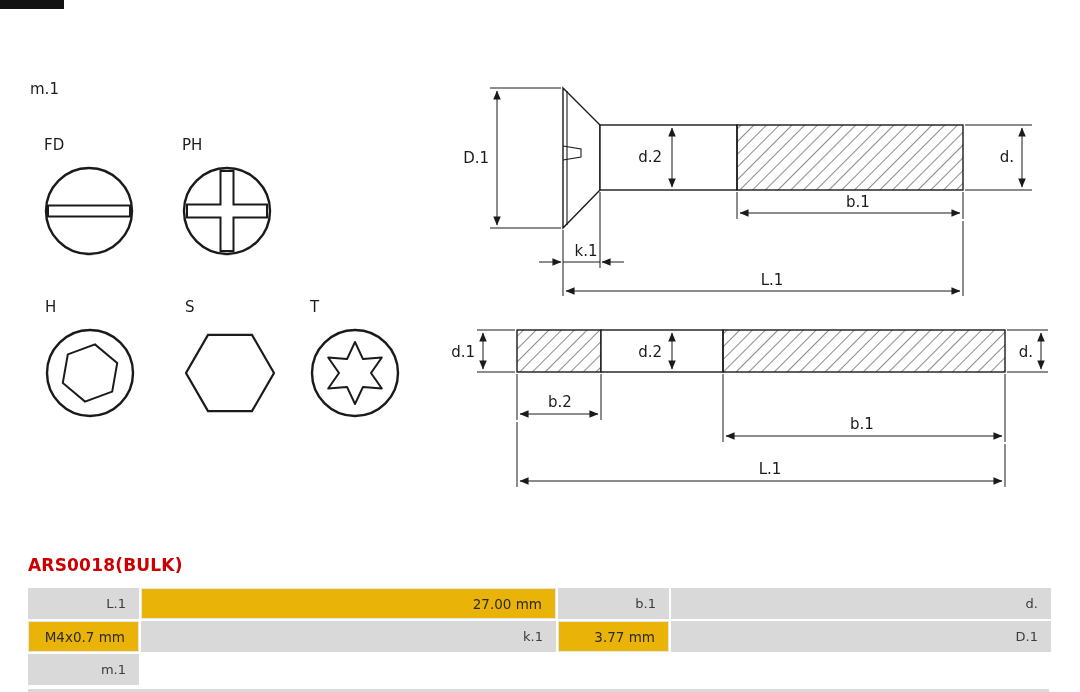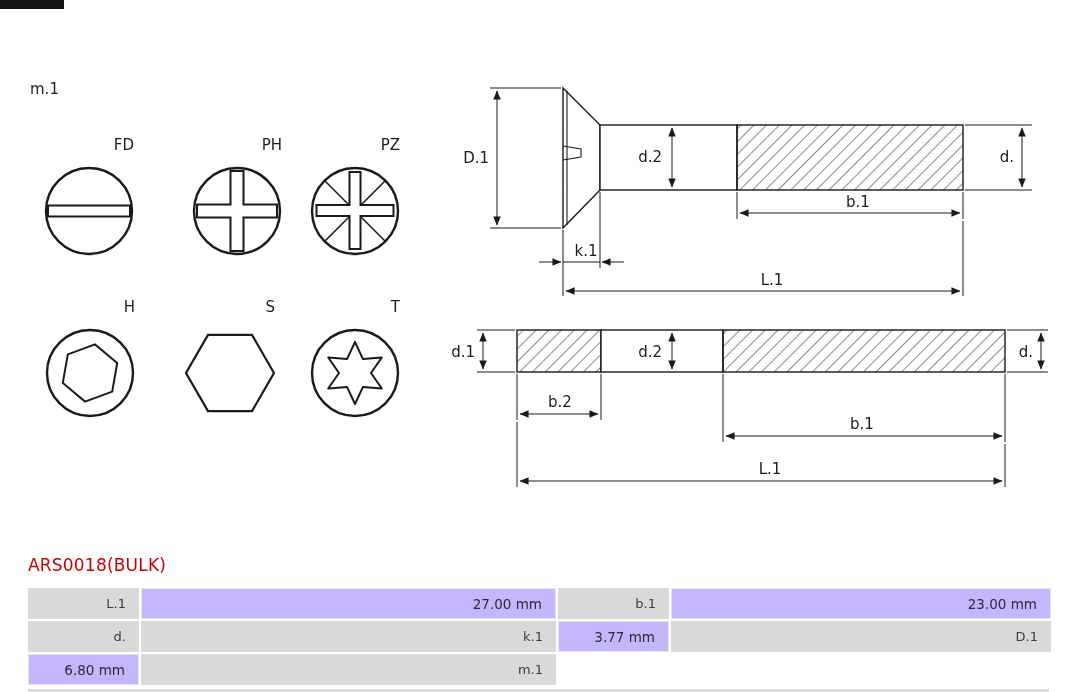--- a/index.html
+++ b/index.html
@@ -1,68 +1,59 @@
 <!DOCTYPE html>
 <html><head>
 <meta charset="utf-8">
 <style>
   * { margin:0; padding:0; box-sizing:border-box; }
   html,body { background:#fff; }
   body { font-family:"DejaVu Sans","Liberation Sans",sans-serif; }
   .page { position:relative; width:1080px; height:692px; background:#fff; overflow:hidden; }
   .logo-fragment { position:absolute; left:0; top:0; width:64px; height:9px; background:#121212; }
   .m1-label { position:absolute; left:30px; top:80px; font-size:15px; color:#1d1d1d; }
-  .icon-cell { position:absolute; width:90px; text-align:right; }
+  .icon-cell { position:absolute; width:90px; text-align:left; }
   .icon-label { font-size:15px; color:#1d1d1d; height:20px; margin-bottom:10px; }
   .drawing { position:absolute; left:0; top:0; }
   .dim, .ext { stroke:#1a1a1a; stroke-width:1; fill:none; }
   .outline { fill:#ffffff; stroke:#1a1a1a; stroke-width:1.4; }
   .hatched { fill:url(#hatch); stroke:#1a1a1a; stroke-width:1.4; }
   .thin { fill:none; stroke:#1a1a1a; stroke-width:1.1; }
   .dlabel { font-size:15px; fill:#1a1a1a; }
-  .part-number { position:absolute; left:28px; top:555px; font-size:17px; font-weight:400; color:#cc0000; letter-spacing:.2px; }
+  .part-number { position:absolute; left:28px; top:555px; font-size:17px; font-weight:700; color:#cc0000; letter-spacing:.2px; }
   .spec-table { position:absolute; left:28px; top:588px; display:grid; grid-template-columns:111px 415px 111px 380px; gap:2px; }
   .cell { height:31px; display:flex; align-items:center; justify-content:flex-end; padding-right:13px; font-size:13px; }
   .cell.label { background:#d9d9d9; color:#3c3c3c; }
-  .cell.value { background:#c4b5fd; border:1px solid #e5e5e5; color:#2b2b2b; font-size:13.5px; }
+  .cell.value { background:#eab308; border:1px solid #e5e5e5; color:#2b2b2b; font-size:13.5px; }
   .next-row-clip { position:absolute; left:28px; top:689px; width:1021px; height:3px; background:#d9d9d9; }
 </style>
 </head>
 <body>
 
 <div class="page">
 
   <div class="logo-fragment"></div>
   <div class="m1-label">m.1</div>
 
   <div class="icon-cell" style="left:44px;top:136px">
     <div class="icon-label">FD</div>
     <svg width="90" height="90" viewBox="0 0 90 90">
       <circle cx="45" cy="45" r="43" fill="none" stroke="#1a1a1a" stroke-width="2.4"></circle>
       <rect x="4" y="39.5" width="82" height="11" fill="none" stroke="#1a1a1a" stroke-width="2"></rect>
     </svg>
   </div>
 
-  <div class="icon-cell" style="left:192px;top:136px">
+  <div class="icon-cell" style="left:182px;top:136px">
     <div class="icon-label">PH</div>
     <svg width="90" height="90" viewBox="0 0 90 90">
       <circle cx="45" cy="45" r="43" fill="none" stroke="#1a1a1a" stroke-width="2.4"></circle>
       <path d="M38.5,5 h13 v33.5 h33.5 v13 h-33.5 v33.5 h-13 v-33.5 h-33.5 v-13 h33.5 z" fill="none" stroke="#1a1a1a" stroke-width="2"></path>
     </svg>
   </div>
 
-  <div class="icon-cell" style="left:310px;top:136px">
-    <div class="icon-label">PZ</div>
-    <svg width="90" height="90" viewBox="0 0 90 90">
-      <circle cx="45" cy="45" r="43" fill="none" stroke="#1a1a1a" stroke-width="2.4"></circle>
-      <line x1="15" y1="15" x2="75" y2="75" stroke="#1a1a1a" stroke-width="1.6"></line>
-      <line x1="75" y1="15" x2="15" y2="75" stroke="#1a1a1a" stroke-width="1.6"></line>
-      <path d="M39.5,6 h11 v33 h33 v11 h-33 v33 h-11 v-33 h-33 v-11 h33 z" fill="#ffffff" stroke="#1a1a1a" stroke-width="2"></path>
-    </svg>
-  </div>
 
   <div class="icon-cell" style="left:45px;top:298px">
     <div class="icon-label">H</div>
     <svg width="90" height="90" viewBox="0 0 90 90">
       <circle cx="45" cy="45" r="43" fill="none" stroke="#1a1a1a" stroke-width="2.4"></circle>
       <polygon points="72.2,35.1 50,16.4 22.8,26.4 17.8,54.9 40,73.6 67.2,63.6" fill="none" stroke="#1a1a1a" stroke-width="2"></polygon>
     </svg>
   </div>
 
   <div class="icon-cell" style="left:185px;top:298px">
@@ -185,26 +176,25 @@
       </g>
     </g>
   </svg>
 
   <div class="part-number">ARS0018(BULK)</div>
 
   <div class="spec-table">
     <div class="cell label">L.1</div>
     <div class="cell value">27.00 mm</div>
     <div class="cell label">b.1</div>
-    <div class="cell value">23.00 mm</div>
 
     <div class="cell label">d.</div>
+    <div class="cell value">M4x0.7 mm</div>
     <div class="cell label">k.1</div>
     <div class="cell value">3.77 mm</div>
 
     <div class="cell label">D.1</div>
-    <div class="cell value">6.80 mm</div>
     <div class="cell label">m.1</div>
   </div>
 
   <div class="next-row-clip"></div>
 
 </div>
 
 </body></html>

